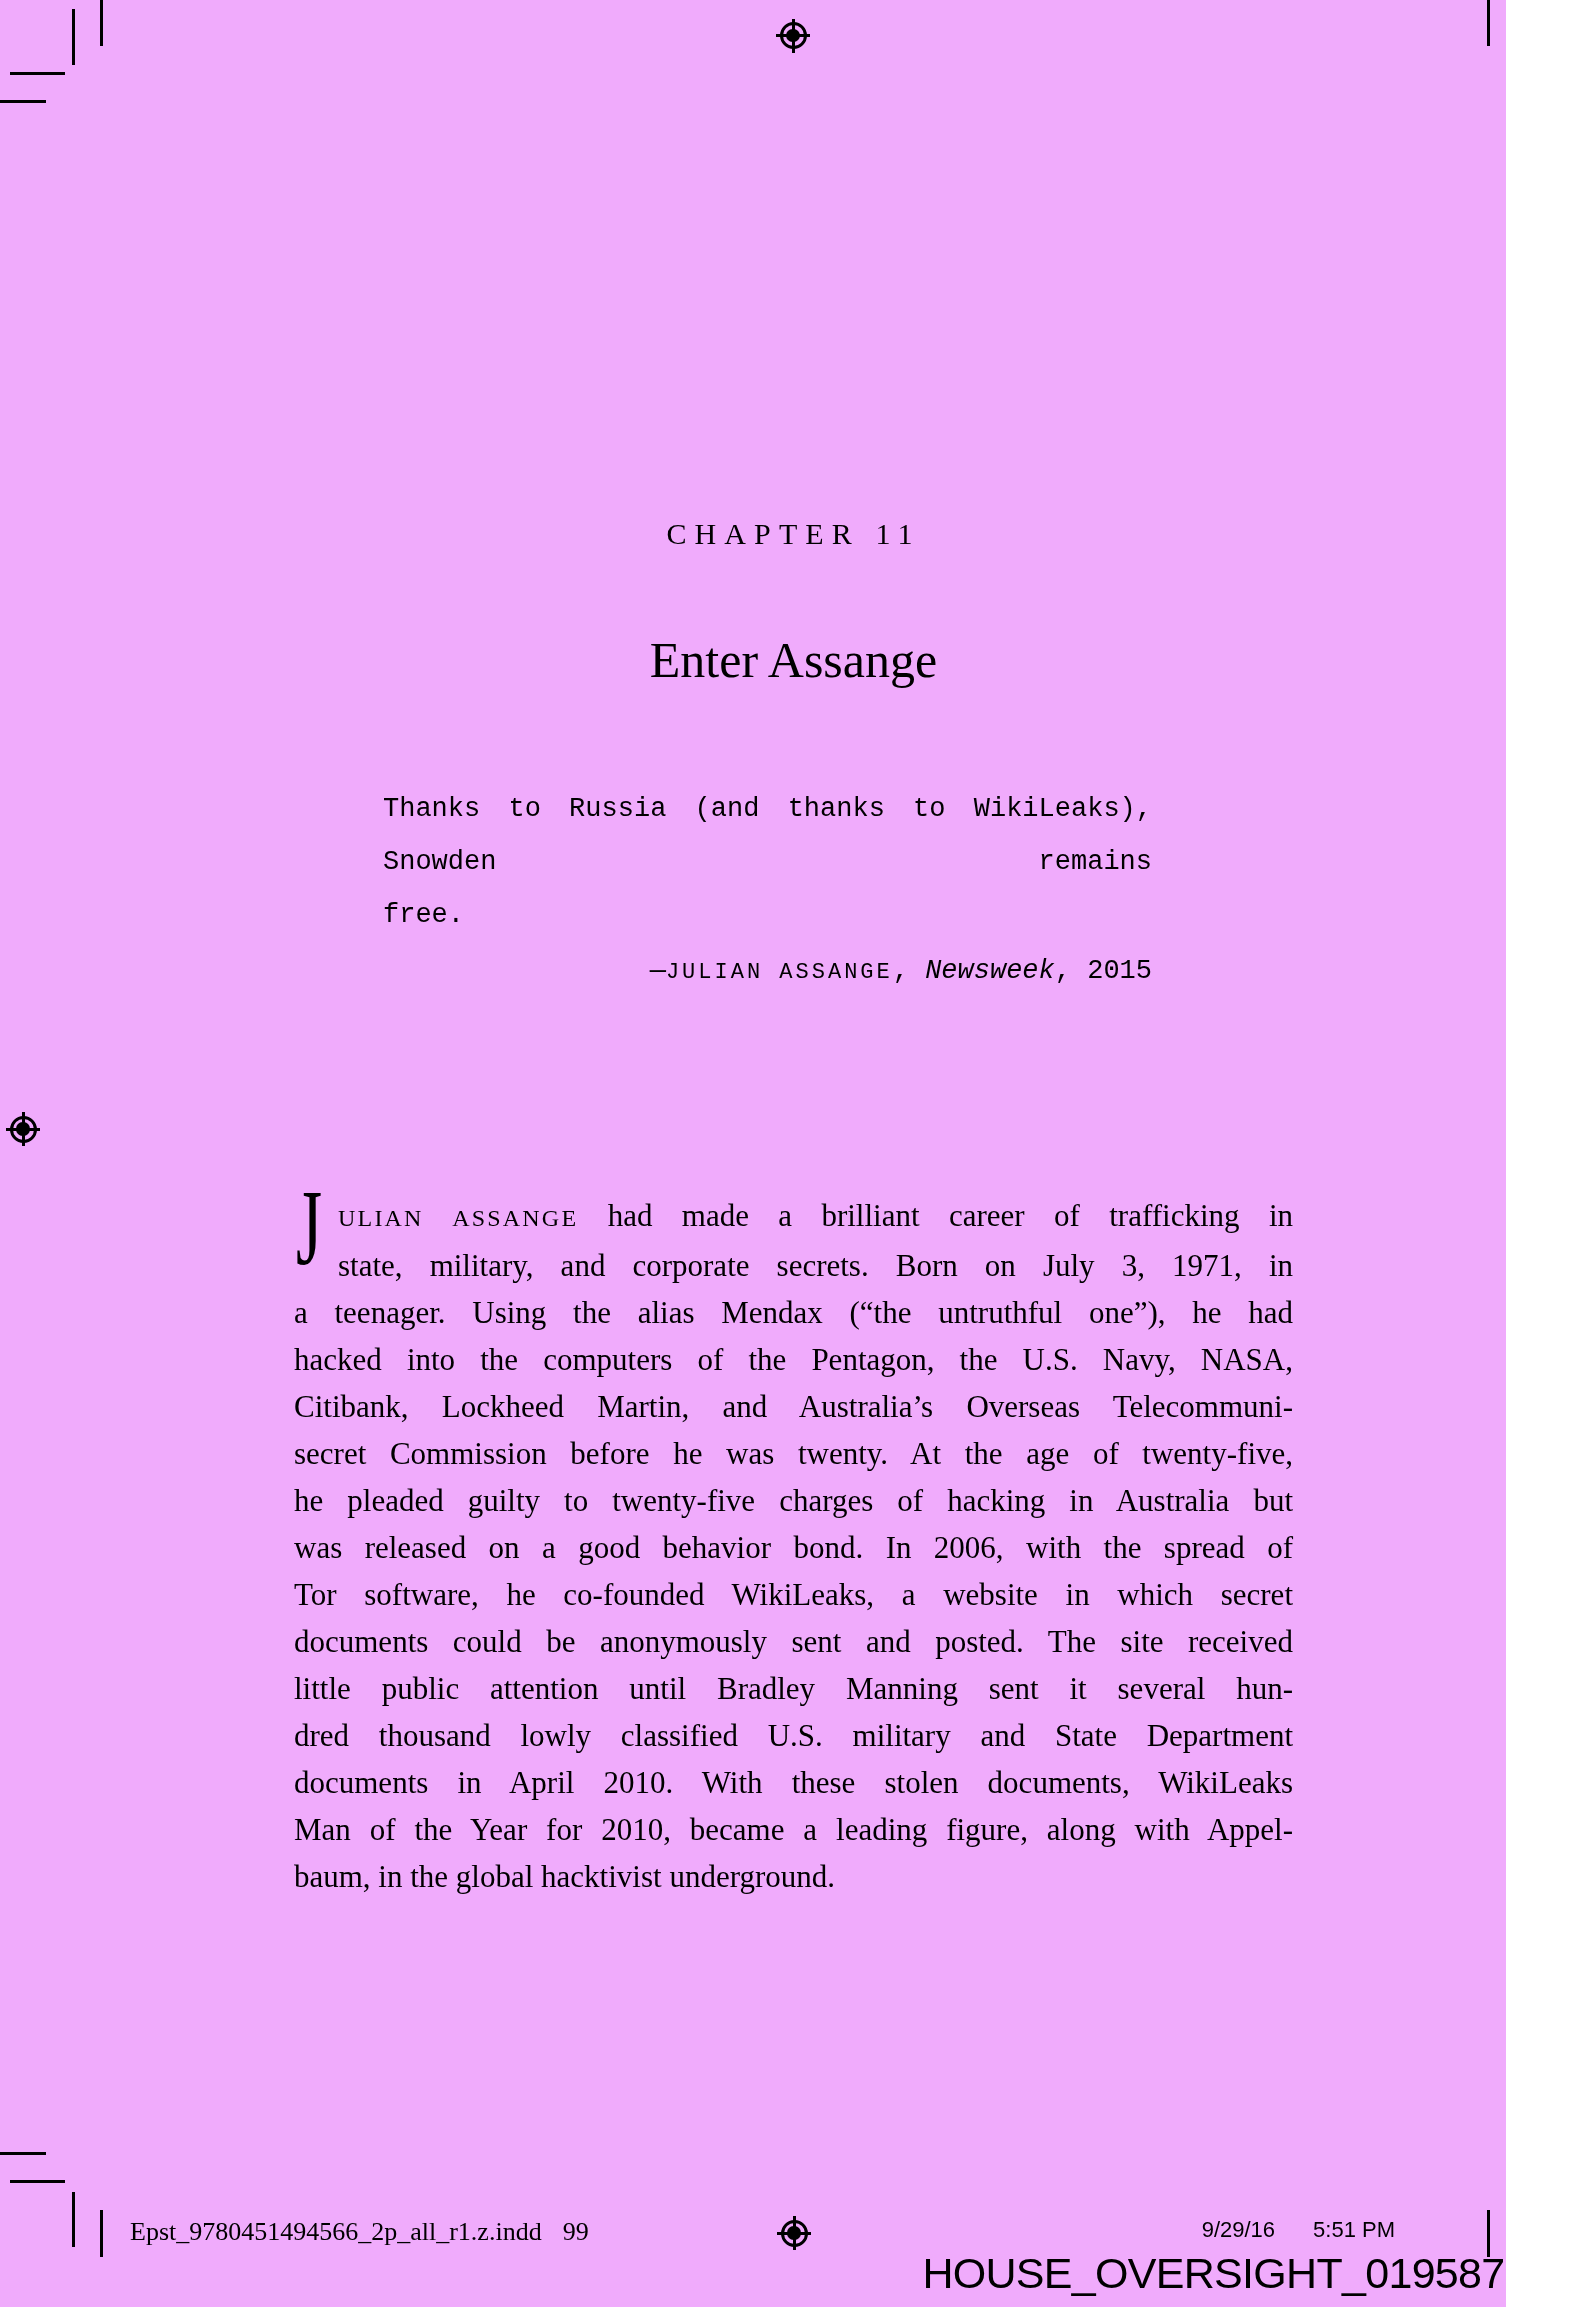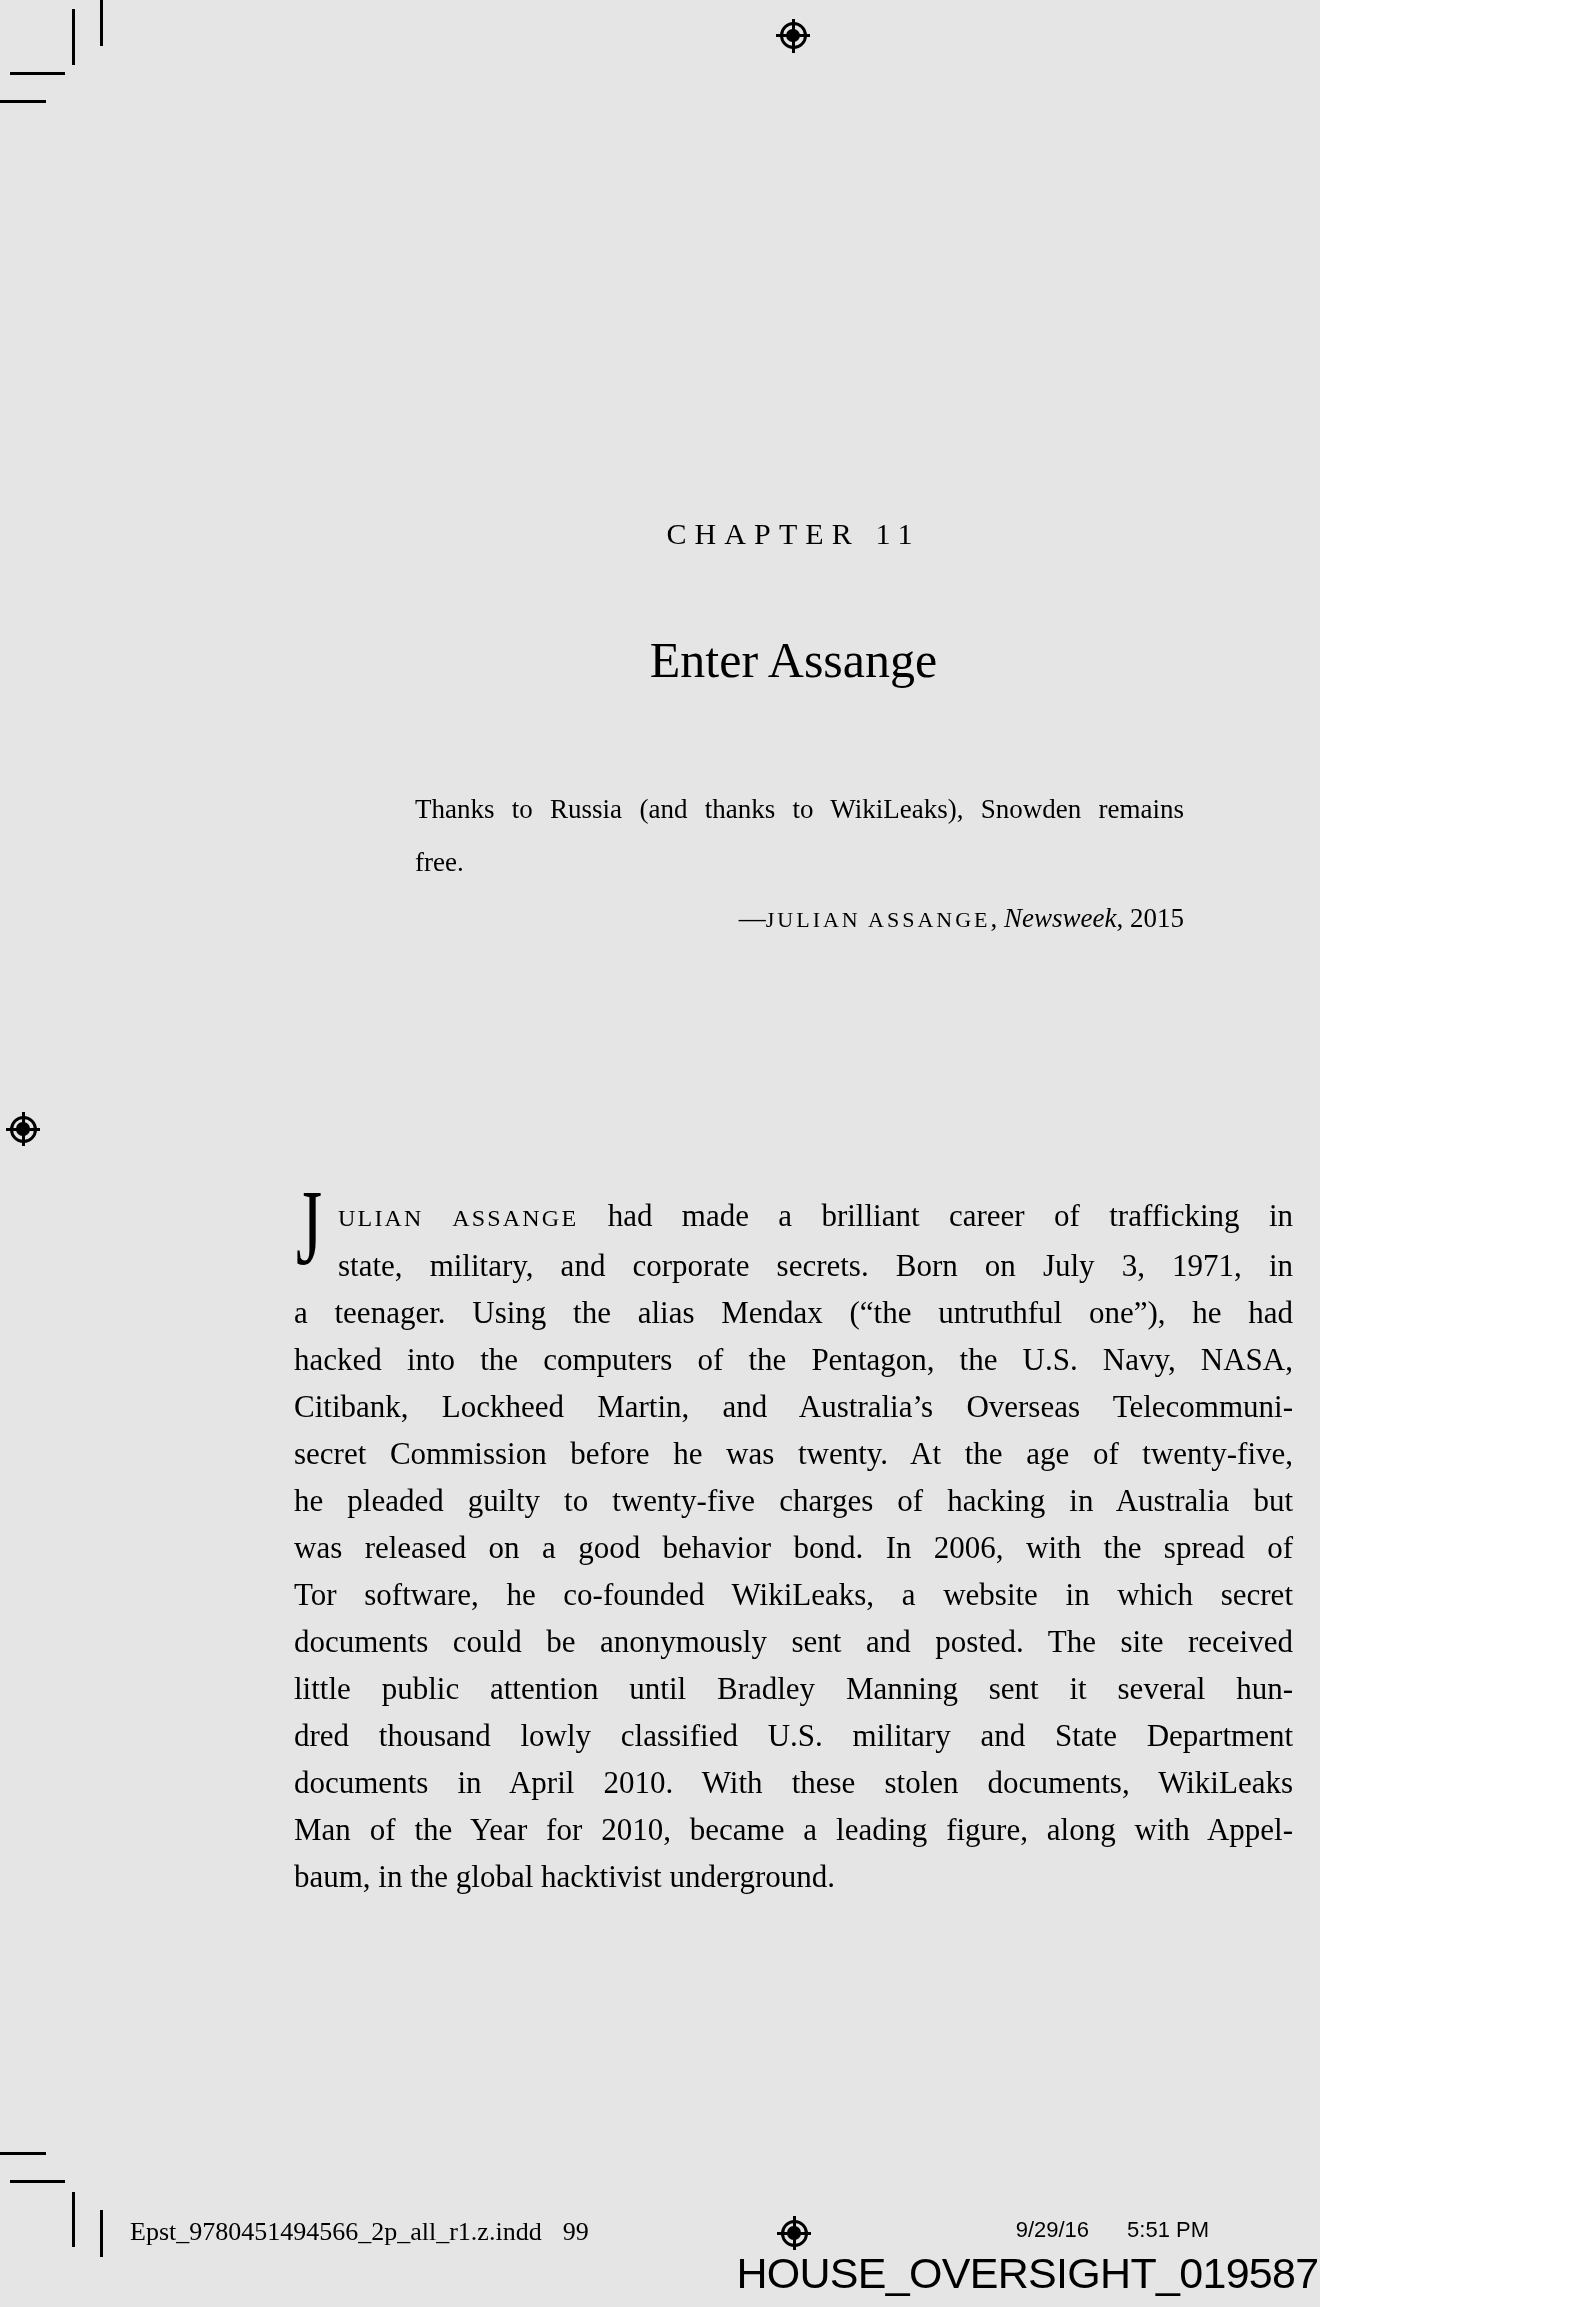--- a/index.html
+++ b/index.html
@@ -1,40 +1,40 @@
 <!DOCTYPE html>
 <html style="font-size:12px"><head>
 <meta charset="utf-8">
 <style>
   html,body { margin:0; padding:0; background:#ffffff; }
   .page {
-    position:relative; width:1320px; height:2307px;
-    background:#e5e5e5; color:#000; overflow:hidden;
+    position:relative; width:1506px; height:2307px;
+    background:#f0abfc; color:#000; overflow:hidden;
     font-family:"Liberation Serif", serif;
   }
 
   
   .cropmark { position:absolute; background:#000; }
 
   
   .regmark { position:absolute; width:34px; height:34px; }
   .regmark .ring { position:absolute; left:3.7px; top:3.7px; width:27px; height:27px;
                    border:3.7px solid #000; border-radius:50%; box-sizing:border-box; }
   .regmark .hline { position:absolute; left:0; top:15.5px; width:34px; height:3px; background:#000; }
   .regmark .vline { position:absolute; top:0; left:15.5px; width:3px; height:34px; background:#000; }
   .regmark .dot  { position:absolute; left:10.4px; top:10.4px; width:13.3px; height:13.3px;
                    background:#000; border-radius:50%; }
 
   .chapter-label { position:absolute; left:294px; width:999px; top:519px;
                    text-align:center; font-size:30px; letter-spacing:8.1px; line-height:1; }
   .book-title    { position:absolute; left:294px; width:999px; top:633px;
                    text-align:center; font-size:50px; line-height:1.1; }
 
-  .epigraph { position:absolute; left:415px; top:783px; width:769px;
-              font-size:27px; line-height:53px; }
+  .epigraph { position:absolute; left:383px; top:783px; width:769px;
+              font-size:27px; line-height:53px;font-family:Liberation Mono, monospace; }
   .epigraph .eline { text-align:justify; text-align-last:justify; }
   .epigraph .eline.last { text-align:left; text-align-last:left; }
   .attribution { margin-top:13.3px; text-align:right; font-size:27px; line-height:1.2; }
 
   .body-block { position:absolute; left:294px; top:1192px; width:999px;
                 font-size:31px; line-height:47px; }
   .bline { text-align:justify; text-align-last:justify; }
   .bline.last { text-align:left; text-align-last:left; }
   .bline.indent { padding-left:44px; box-sizing:border-box; }
   .dropcap { position:absolute; left:1.5px; top:-18px; font-size:108px; line-height:1;

